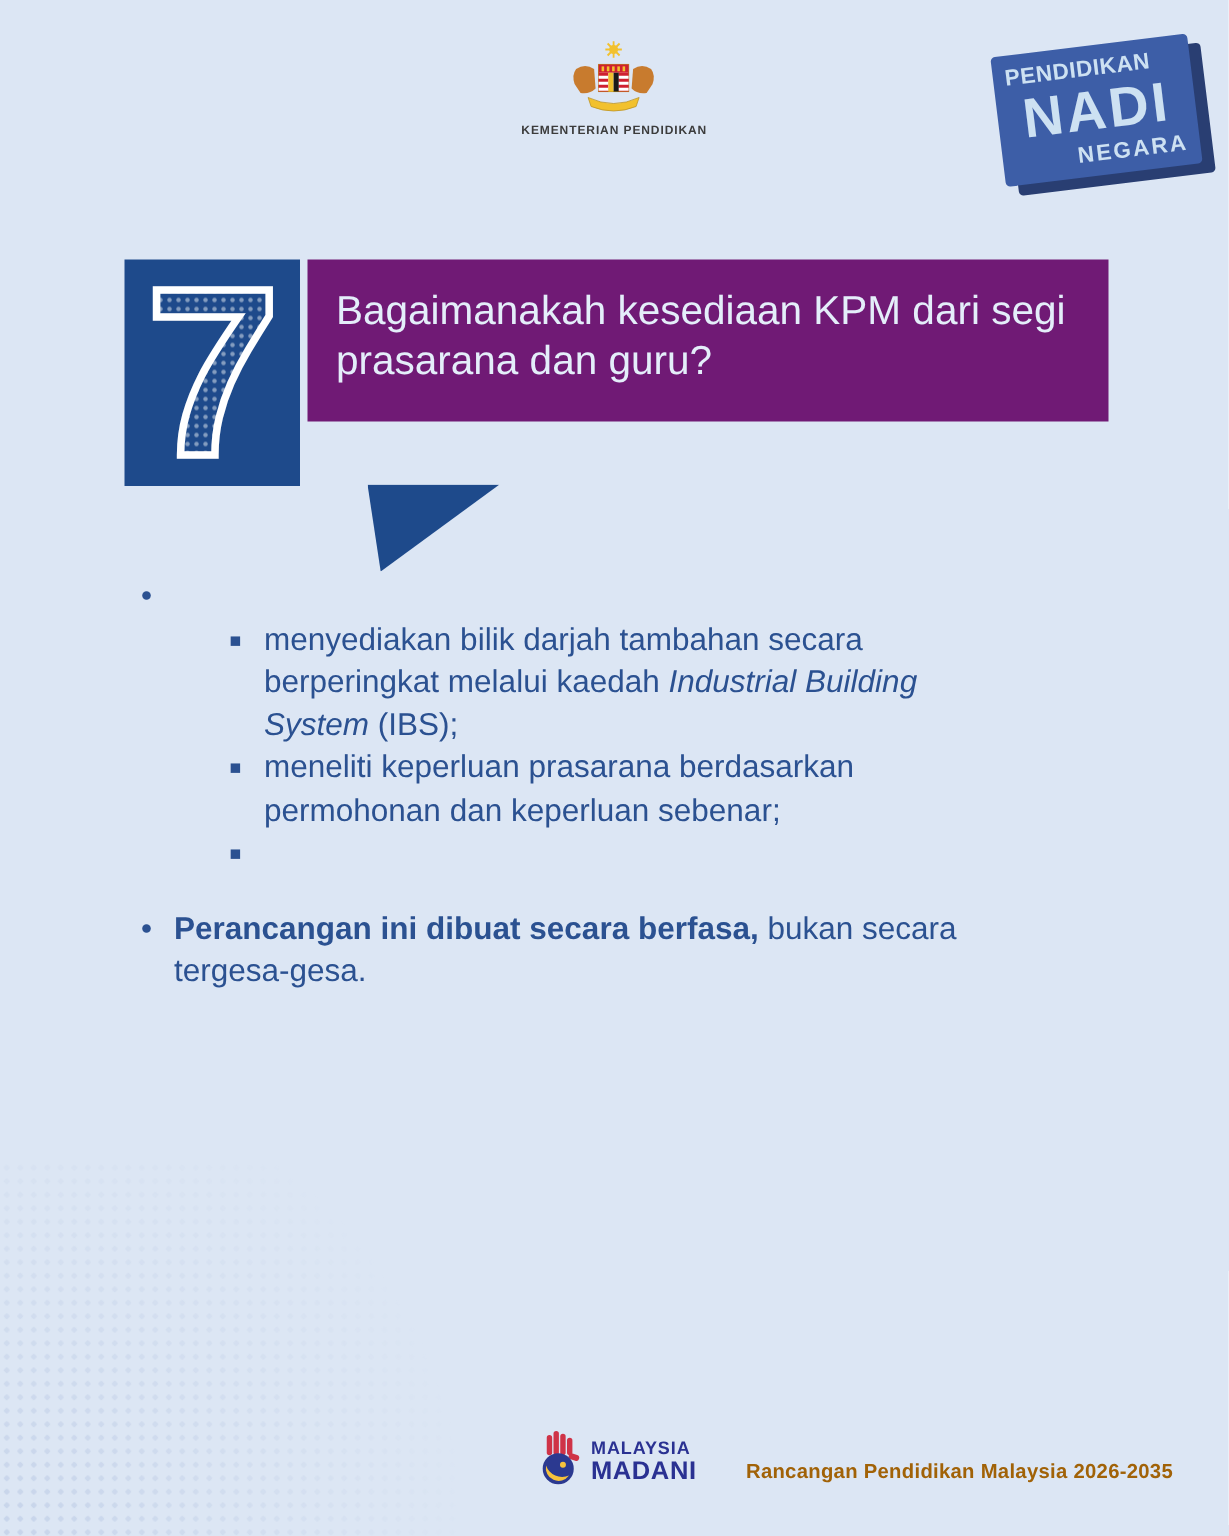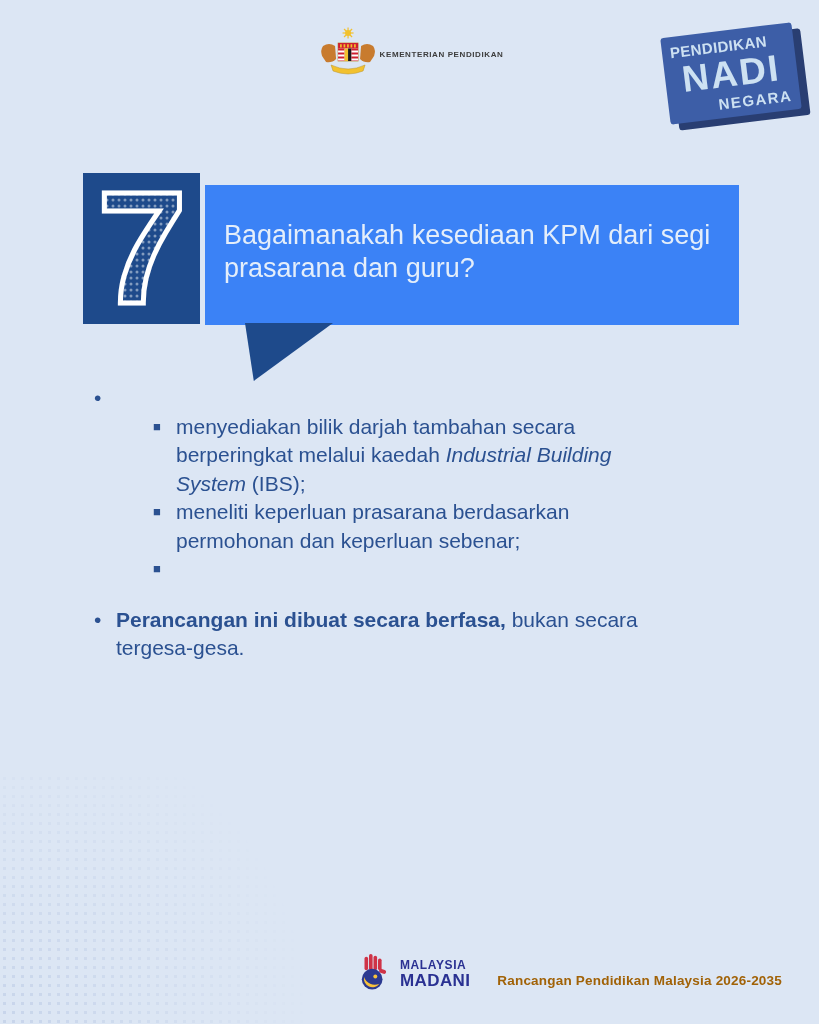--- a/index.html
+++ b/index.html
@@ -14,21 +14,21 @@
   .dots{
     position:absolute;left:0;bottom:0;width:330px;height:250px;
     background-image:radial-gradient(circle,#c7d4ea 1.6px, rgba(0,0,0,0) 1.9px);
     background-size:9px 9px;
     -webkit-mask-image:radial-gradient(circle at 0% 100%, #000 0%, rgba(0,0,0,0) 75%);
             mask-image:radial-gradient(circle at 0% 100%, #000 0%, rgba(0,0,0,0) 75%);
   }
   
   .crest-wrap{
     position:absolute;top:26px;left:50%;transform:translateX(-50%);
-    display:flex;flex-direction:row;align-items:center;text-align:center;
+    display:flex;flex-direction:column;align-items:center;text-align:center;
   }
   .crest-label{
     margin-top:4px;
     font-size:8px;letter-spacing:.6px;color:#3c3c3c;font-weight:bold;
     white-space:nowrap;
   }
   
   .badge{
     position:absolute;top:30px;right:22px;
     width:116px;
@@ -44,23 +44,23 @@
   .badge-l2{font-size:37px;font-weight:bold;letter-spacing:2px;align-self:center;margin-top:2px;}
   .badge-l3{font-size:15px;font-weight:bold;letter-spacing:1.5px;align-self:flex-end;margin-top:3px;}
   
   .num-box{
     position:absolute;left:83px;top:173px;width:117px;height:151px;
     background:#1e4a8b;
     display:flex;align-items:center;justify-content:center;
   }
   .num-box svg{overflow:visible;}
   .q-box{
-    position:absolute;left:205px;top:173px;width:534px;height:140px;
-    background:#3b82f6;
-    display:flex;align-items:center;margin-top:12px;
+    position:absolute;left:205px;top:173px;width:534px;height:108px;
+    background:#701a75;
+    display:flex;align-items:center;
   }
   .q-text{
     margin:0;padding:0 20px 6px 19px;
     font-size:27px;line-height:33px;color:#e4eefa;font-weight:500;
     white-space:pre-line;
   }
   .q-tail{
     position:absolute;left:245px;top:323px;width:88px;height:58px;
     background:#1e4a8b;
     clip-path:polygon(0 0,100% 0,10% 100%);
@@ -75,21 +75,21 @@
   .bullet.l1 .marker{width:13px;margin-right:9px;}
   .bullet.l2{margin-left:59px;}
   .bullet.l2 .marker{width:12px;margin-right:11px;font-size:13px;line-height:28.5px;}
   .bullet.l2 + .bullet.l1{margin-top:22px;}
   .bullet .content{white-space:pre-line;}
   .seg-italic{font-style:italic;}
   .seg-bold{font-weight:bold;}
   
   .madani{
     position:absolute;left:360px;top:953px;
-    display:flex;align-items:flex-end;gap:13px;
+    display:flex;align-items:flex-end;gap:7px;
   }
   .madani-text{display:flex;flex-direction:column;line-height:1;color:#2a3192;font-weight:bold;padding-bottom:2px;}
   .madani-l1{font-size:12px;letter-spacing:.6px;}
   .madani-l2{font-size:17px;letter-spacing:.4px;margin-top:1px;}
   .footer-note{
     position:absolute;right:37px;top:973px;
     font-size:13.5px;font-weight:bold;color:#a16207;letter-spacing:.2px;
   }
 </style>
 </head>

